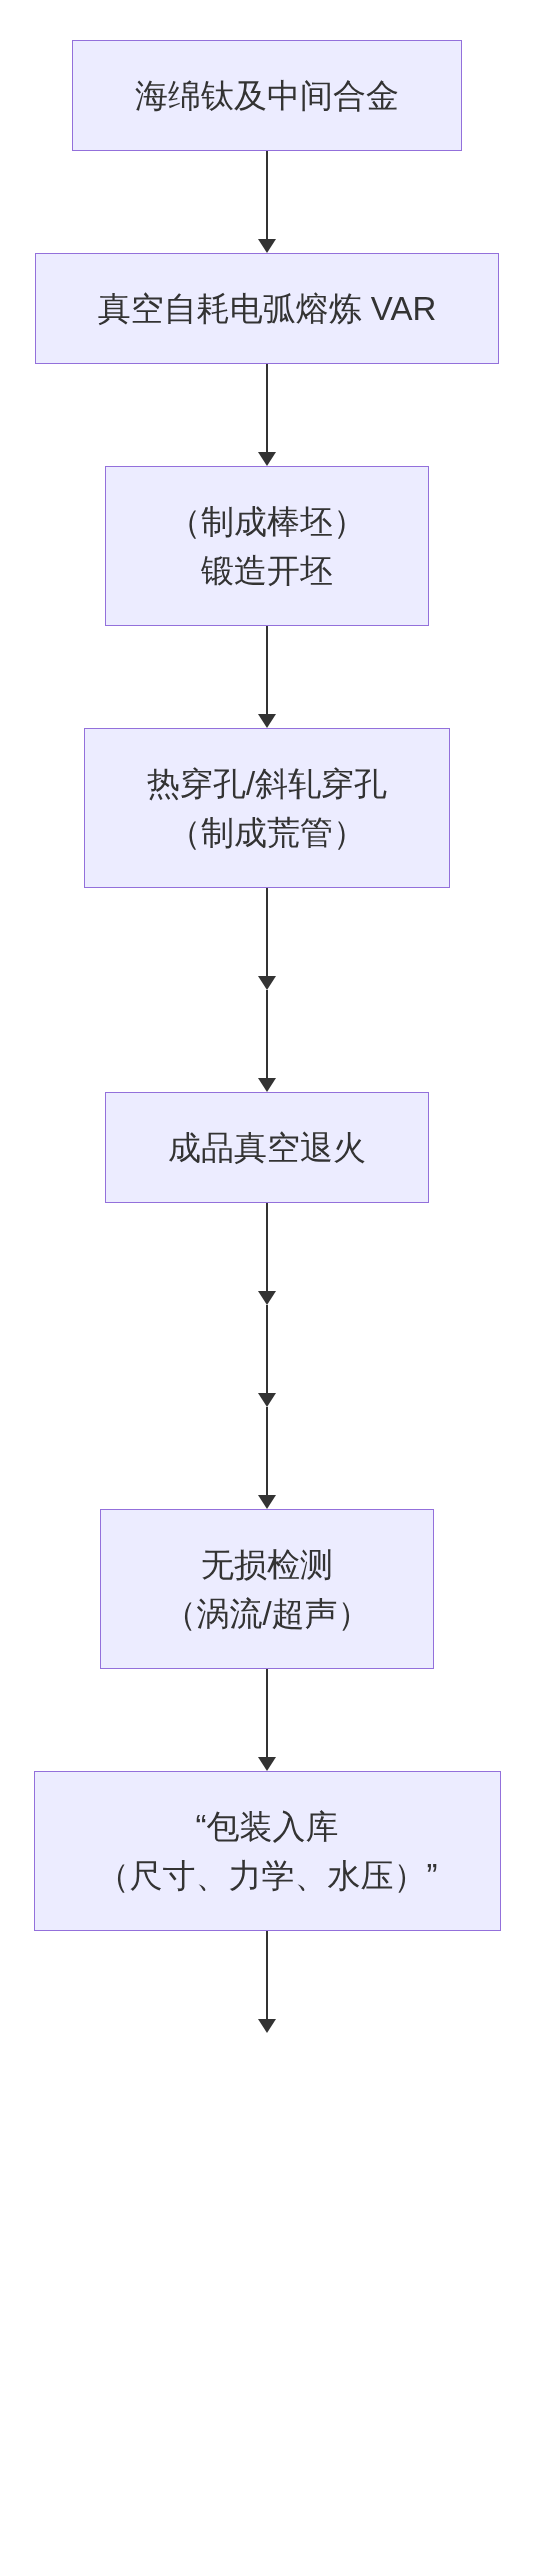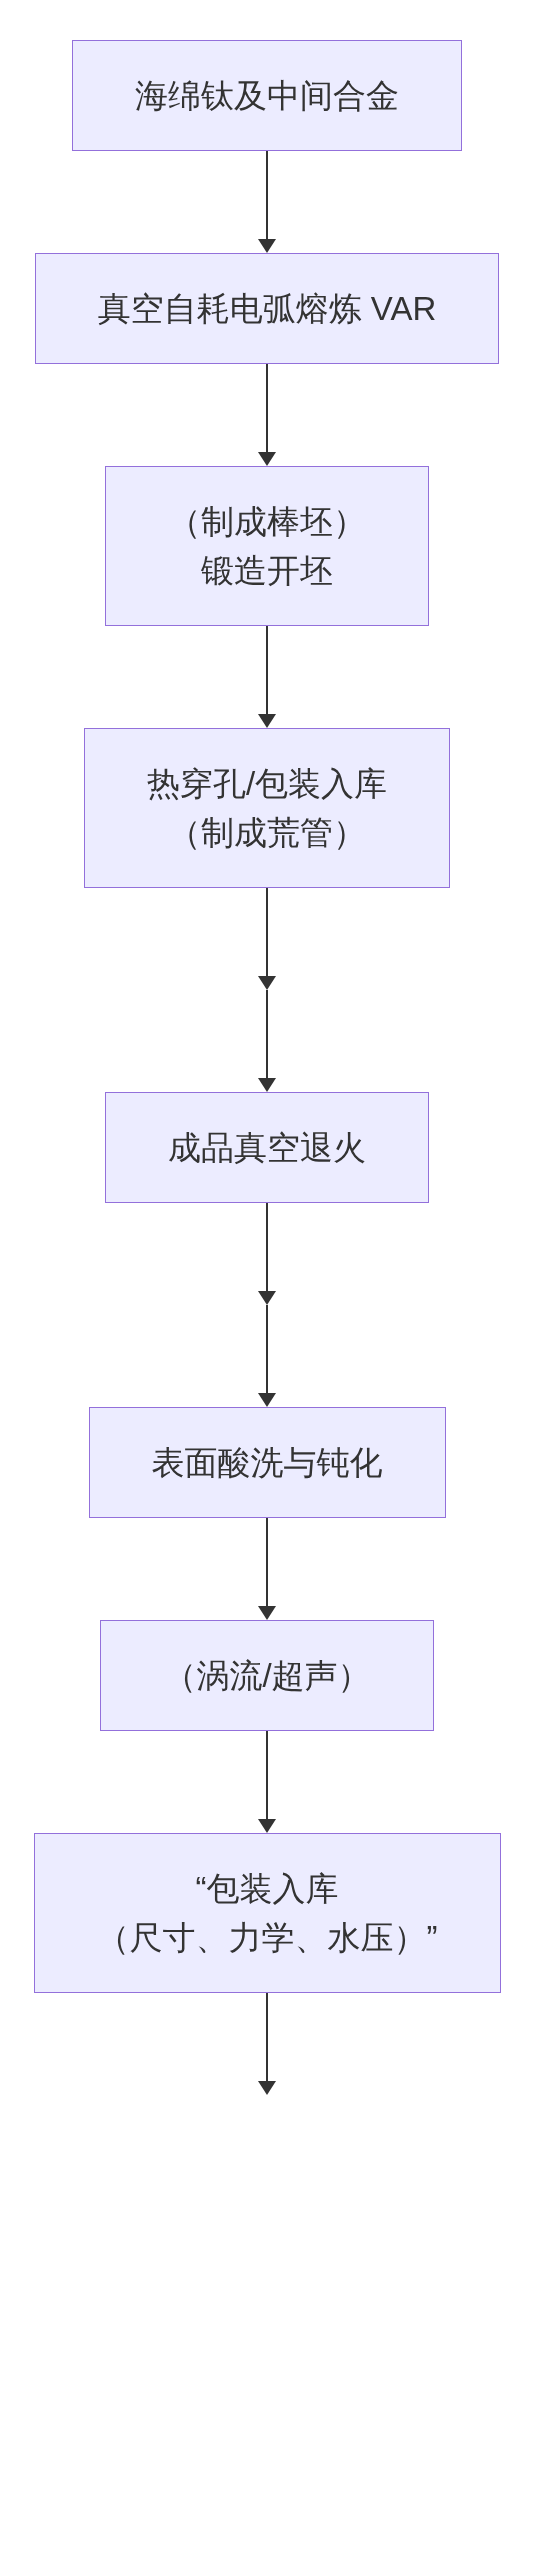--- a/index.html
+++ b/index.html
@@ -75,21 +75,21 @@
     </div>
     <div class="node">
       <span class="line">（制成棒坯）</span>
       <span class="line">锻造开坯</span>
     </div>
     <div class="arrow">
       <div class="shaft"></div>
       <div class="head"></div>
     </div>
     <div class="node">
-      <span class="line">热穿孔/包装入库</span>
+      <span class="line">热穿孔/斜轧穿孔</span>
       <span class="line">（制成荒管）</span>
     </div>
     <div class="arrow">
       <div class="shaft"></div>
       <div class="head"></div>
     </div>
     <div class="arrow">
       <div class="shaft"></div>
       <div class="head"></div>
     </div>
@@ -97,28 +97,26 @@
       <span class="line">成品真空退火</span>
     </div>
     <div class="arrow">
       <div class="shaft"></div>
       <div class="head"></div>
     </div>
     <div class="arrow">
       <div class="shaft"></div>
       <div class="head"></div>
     </div>
-    <div class="node">
-      <span class="line">表面酸洗与钝化</span>
-    </div>
     <div class="arrow">
       <div class="shaft"></div>
       <div class="head"></div>
     </div>
     <div class="node">
+      <span class="line">无损检测</span>
       <span class="line">（涡流/超声）</span>
     </div>
     <div class="arrow">
       <div class="shaft"></div>
       <div class="head"></div>
     </div>
     <div class="node">
       <span class="line">“包装入库</span>
       <span class="line">（尺寸、力学、水压）”</span>
     </div>

